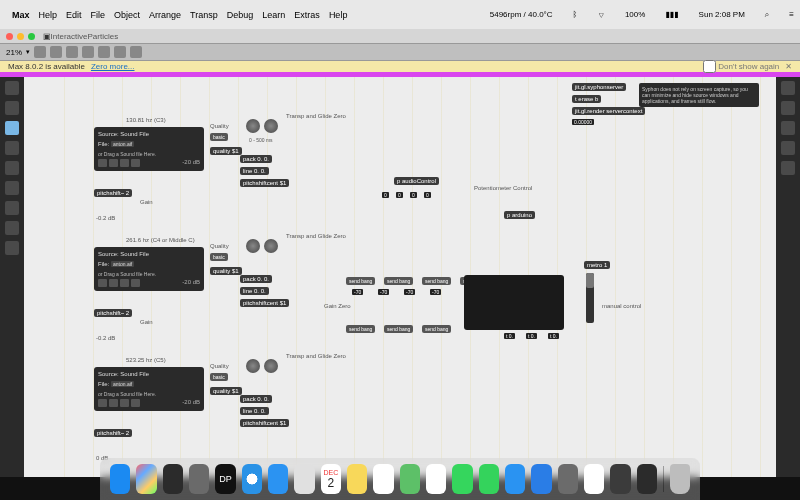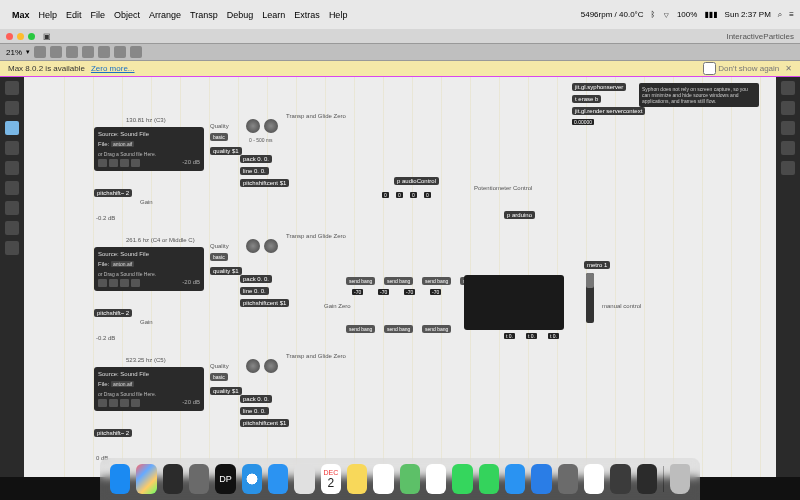--- a/index.html
+++ b/index.html
@@ -1,29 +1,29 @@
 <!DOCTYPE html>
 <html><head>
 <meta charset="utf-8">
 <style>
   * { box-sizing: border-box; margin: 0; padding: 0; }
   body { width: 800px; height: 500px; font-family: -apple-system, "Helvetica Neue", Arial, sans-serif; font-size: 9px; background: #111; overflow: hidden; position: relative; }
   .menubar { height: 29px; background: #e8e8e8; display: flex; align-items: center; padding: 0 6px; font-size: 9px; color: #000; }
   .menubar .apple { font-size: 11px; margin-right: 6px; }
   .menubar .menu-item { margin-right: 9px; cursor: default; }
-  .menubar .right { margin-left: auto; display: flex; align-items: center; gap: 7px; font-size: 8px; }
+  .menubar .right { margin-left: auto; display: flex; align-items: center; gap: 20px; font-size: 8px; }
   .menubar .right span { display: inline-block; }
   .titlebar { height: 14px; background: #d6d6d6; display: flex; align-items: center; padding: 0 6px; font-size: 8px; color: #333; }
   .traffic { display: flex; gap: 4px; }
   .dot { width: 7px; height: 7px; border-radius: 50%; }
   .dot.red { background:#ff5f57; } .dot.yellow{background:#febc2e;} .dot.green{background:#28c840;}
-  .titlebar .tcenter { flex:1; text-align:right; color:#555; }
+  .titlebar .tcenter { flex:1; text-align:left; color:#555; }
   .toolbar { height: 18px; background: #bfbfbf; border-top:1px solid #999; border-bottom:1px solid #999; display:flex; align-items:center; padding:0 6px; gap:4px; font-size:8px; }
   .toolbar .tb-icon { width:12px; height:12px; background:#888; border-radius:2px; display:inline-block; }
-  .notice { height:16px; background:#f5e8a8; border-bottom:1px solid #d946ef; display:flex; align-items:center; font-size:8px; padding:0 8px; color:#333; }
+  .notice { height:16px; background:#f5e8a8; border-bottom:5px solid #d946ef; display:flex; align-items:center; font-size:8px; padding:0 8px; color:#333; }
   .notice a { color:#1a6fc4; margin-left:6px; }
   .notice .nright { margin-left:auto; display:flex; align-items:center; gap:6px; color:#777; }
   .workspace { position:relative; height: 400px; background:#252525; display:flex; }
   .leftbar { width:24px; background:#2a2a2a; display:flex; flex-direction:column; align-items:center; padding-top:4px; gap:6px; }
   .leftbar .li { width:14px; height:14px; background:#4a4a4a; border-radius:2px; }
   .canvas { flex:1; position:relative; background:#ededed; overflow:hidden; }
   .rightbar { width:24px; background:#2a2a2a; display:flex; flex-direction:column; align-items:center; padding-top:4px; gap:6px; }
   .rightbar .ri { width:14px; height:14px; background:#4a4a4a; border-radius:2px; }
 
   
@@ -70,21 +70,21 @@
   <span class="menu-item">Debug</span>
   <span class="menu-item">Learn</span>
   <span class="menu-item">Extras</span>
   <span class="menu-item">Help</span>
   <div class="right">
     <span>5496rpm / 40.0°C</span>
     <span>ᛒ</span>
     <span>⌔</span>
     <span>100%</span>
     <span>▮▮▮</span>
-    <span>Sun 2:37 PM</span>
+    <span>Sun 2:08 PM</span>
     <span>⌕</span>
     <span>≡</span>
   </div>
 </div>
 
 <div class="titlebar">
   <div class="traffic">
     <div class="dot red"></div>
     <div class="dot yellow"></div>
     <div class="dot green"></div>

